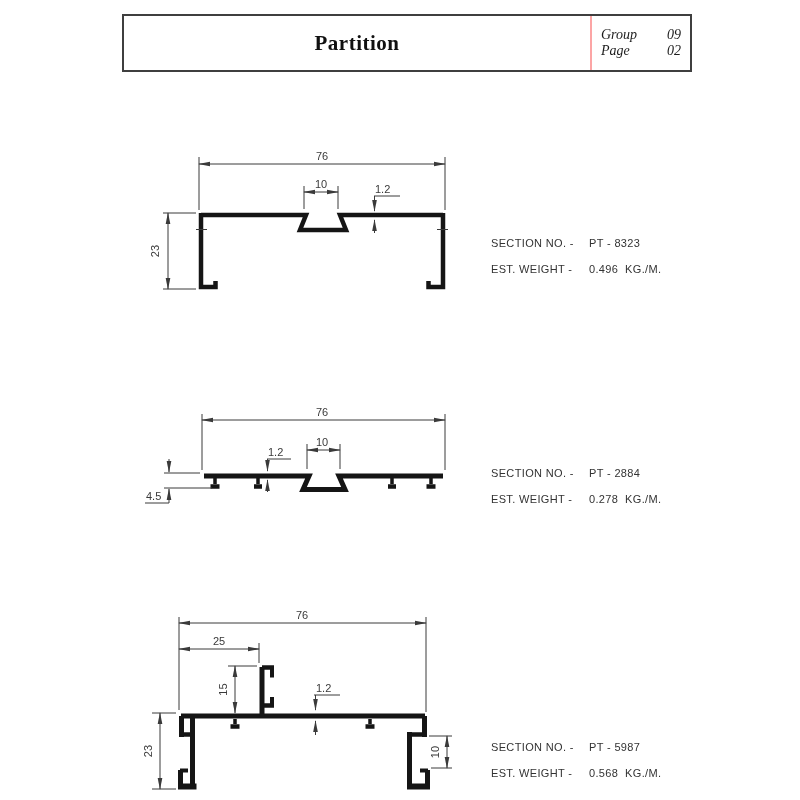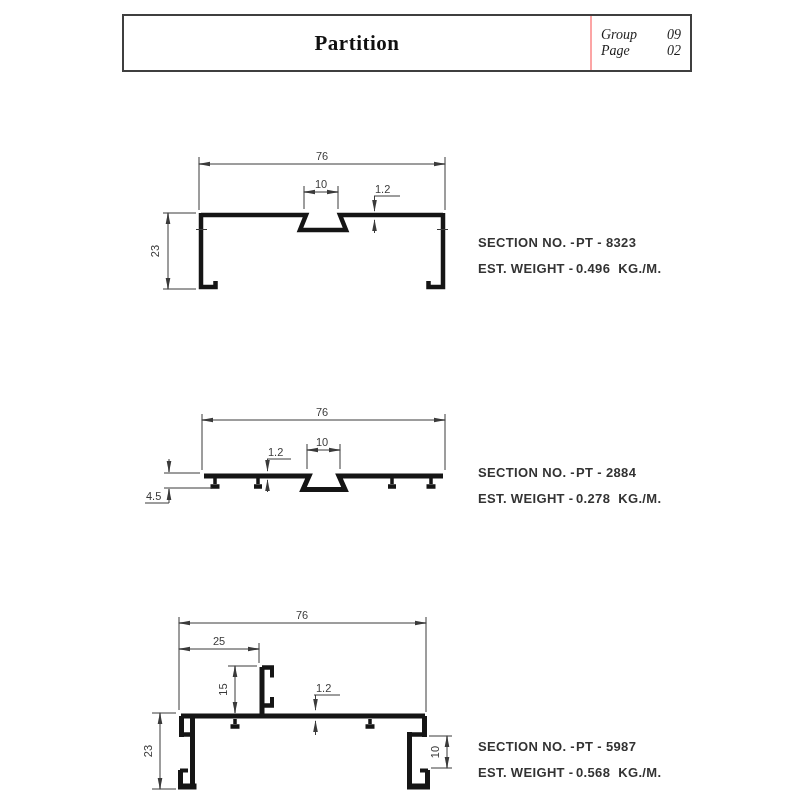--- a/index.html
+++ b/index.html
@@ -15,22 +15,22 @@
   .meta-cell{width:80px;display:flex;flex-direction:column;justify-content:center;
              padding:0 9px;font-family:"Liberation Serif",serif;font-size:14px;color:#1c1c1c;font-style:italic;}
   .meta-row{display:flex;justify-content:space-between;line-height:16px;}
   
   svg.drawing{position:absolute;overflow:visible;}
   .profile{stroke:var(--ink,#151515);fill:none;stroke-linecap:butt;stroke-linejoin:miter;}
   .dim{stroke:var(--dim,#3a3a3a);stroke-width:1;fill:none;}
   .dimtext{font-size:11px;fill:var(--dim,#333);font-family:"Liberation Sans",sans-serif;}
   .arrowhead{fill:var(--dim,#3a3a3a);}
   
-  .spec{position:absolute;left:478px;width:210px;color:#333;font-size:13px;
-        letter-spacing:.35px;font-weight:bold;}
+  .spec{position:absolute;left:491px;width:210px;color:#333;font-size:11px;
+        letter-spacing:.35px;}
   .spec-row{display:flex;line-height:12px;}
   .spec-row + .spec-row{margin-top:14px;}
   .spec-label{width:98px;flex:none;}
   .spec-value{white-space:pre;}
 </style>
 </head>
 <body>
 
 <div class="page">
 

